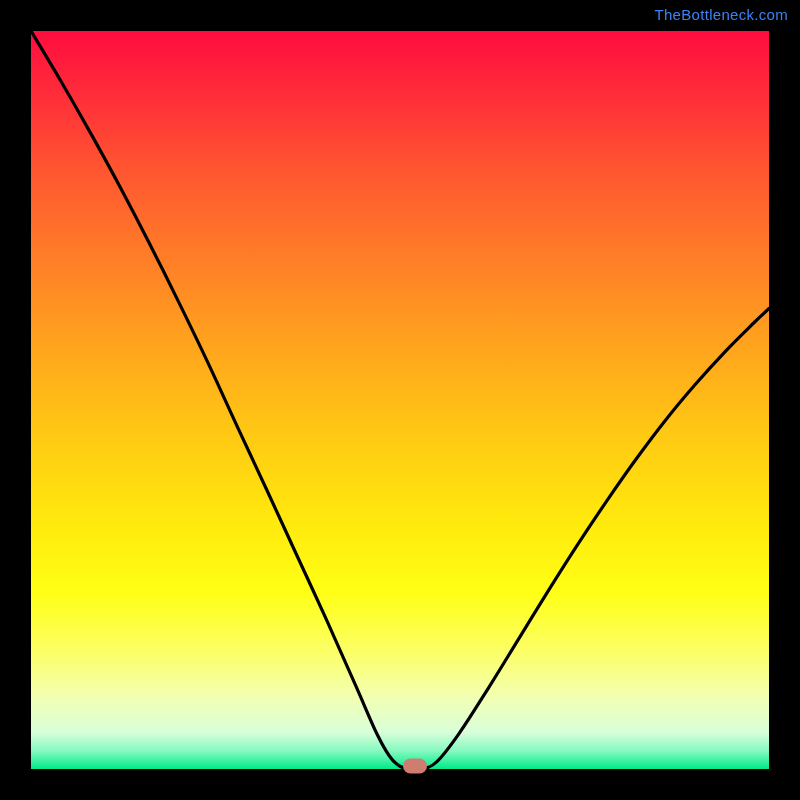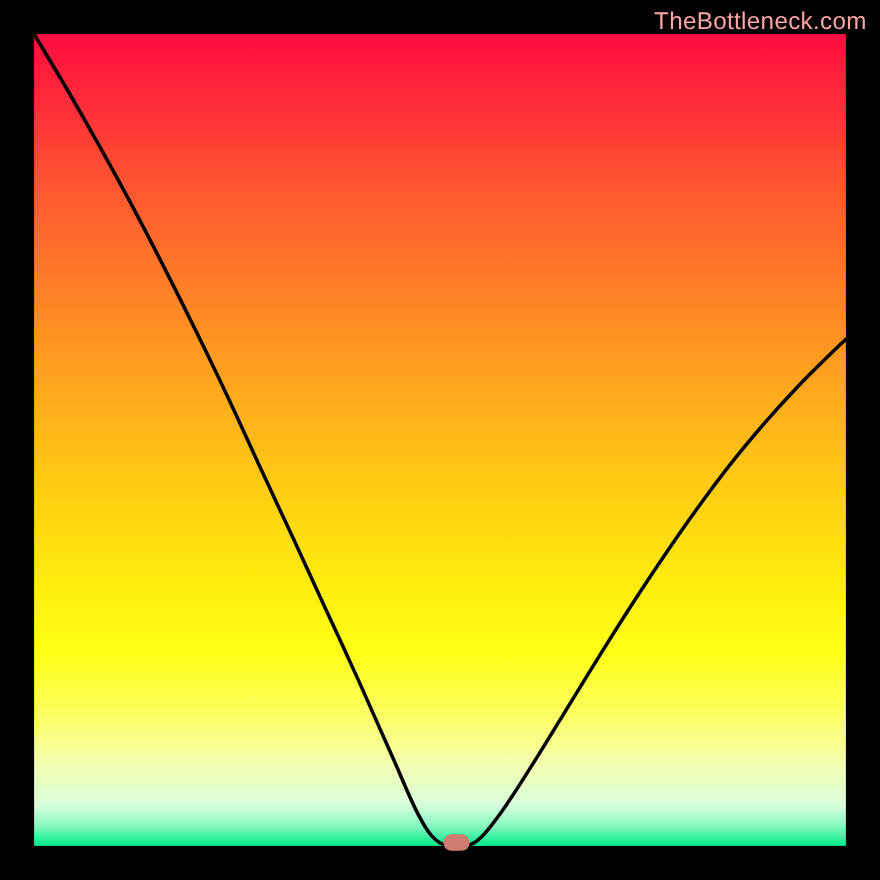--- a/index.html
+++ b/index.html
@@ -36,22 +36,22 @@
       #f3ffb0 90%,
       #d8ffda 95%,
       #87f9c1 97.5%,
       #00eb8a 100%
     );
   }
   .watermark {
     position: absolute;
     top: 6px;
     right: 12px;
-    color: #fca5a5;
-    font-size: 22px;
+    color: #3b82f6;
+    font-size: 15px;
     letter-spacing: 0.3px;
     user-select: none;
   }
   .curve-svg {
     position: absolute;
     left: 0;
     top: 0;
     width: 738px;
     height: 738px;
   }

